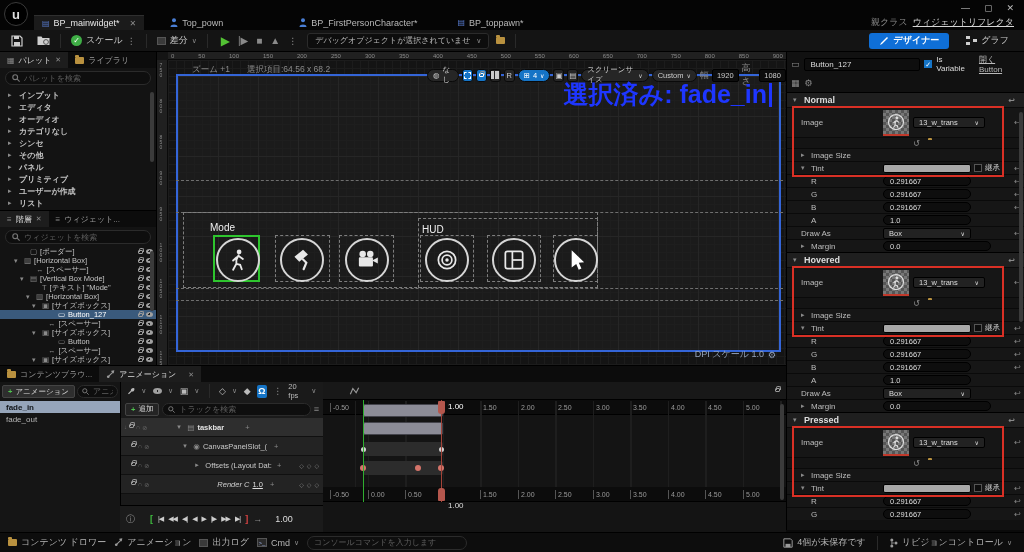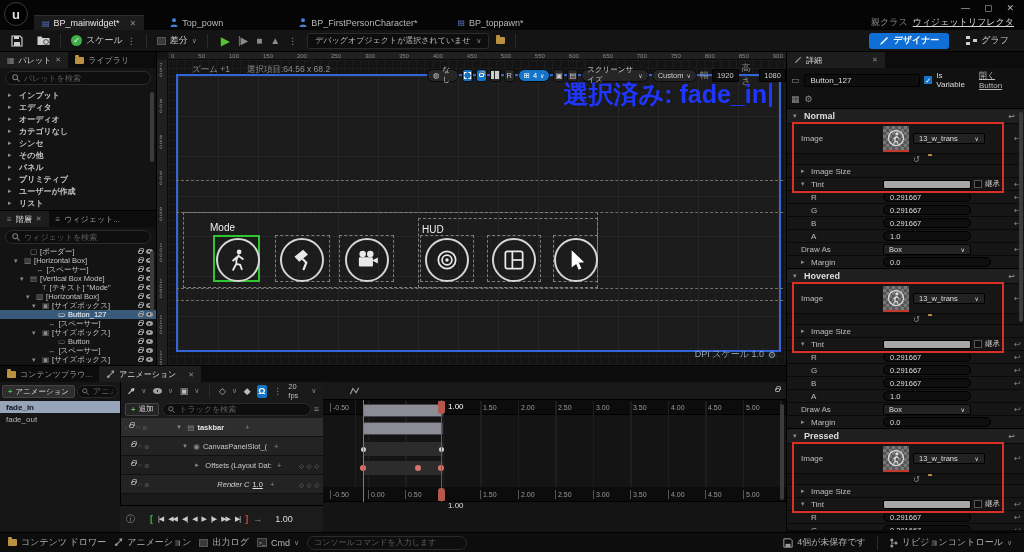--- a/index.html
+++ b/index.html
@@ -534,29 +534,20 @@
       </svg>
   </div>
 
   <div class="abs fx" style="right:10px;top:296px;gap:4px;color:#94a3bd">
     <span>DPI スケール 1.0</span>
       <span>⚙</span>
   </div>
 </div>
 
 <div id="details" class="abs">
-  <div class="panel-tabs">
-    <div class="ptab active">
-      <svg width="8" height="8" viewBox="0 0 10 10">
-          <path d="M1 9 L3 8 L9 2 L8 1 L2 7 Z" fill="#9a9a9a"></path>
-        </svg>
-      <span>詳細</span>
-      <span class="g" style="font-size:7px;margin-left:46px">✕</span>
-    </div>
-  </div>
   <div class="drowh" style="height:20px;margin-top:2px">
     <span class="g">▭</span>
     <div class="dfield" style="width:118px;height:13px;border-radius:2px">
         <input style="color: rgb(221, 221, 221);" value="Button_127">
       </div>
     <span class="chk blue">✓</span>
     <span style="font-size:8px;color:#ddd">Is Variable</span>
     <span style="font-size:8px;color:#b9b9b9;text-decoration:underline;margin-left:2px">開く Button</span>
   </div>
   <div class="drowh" style="height:18px;gap:5px">

